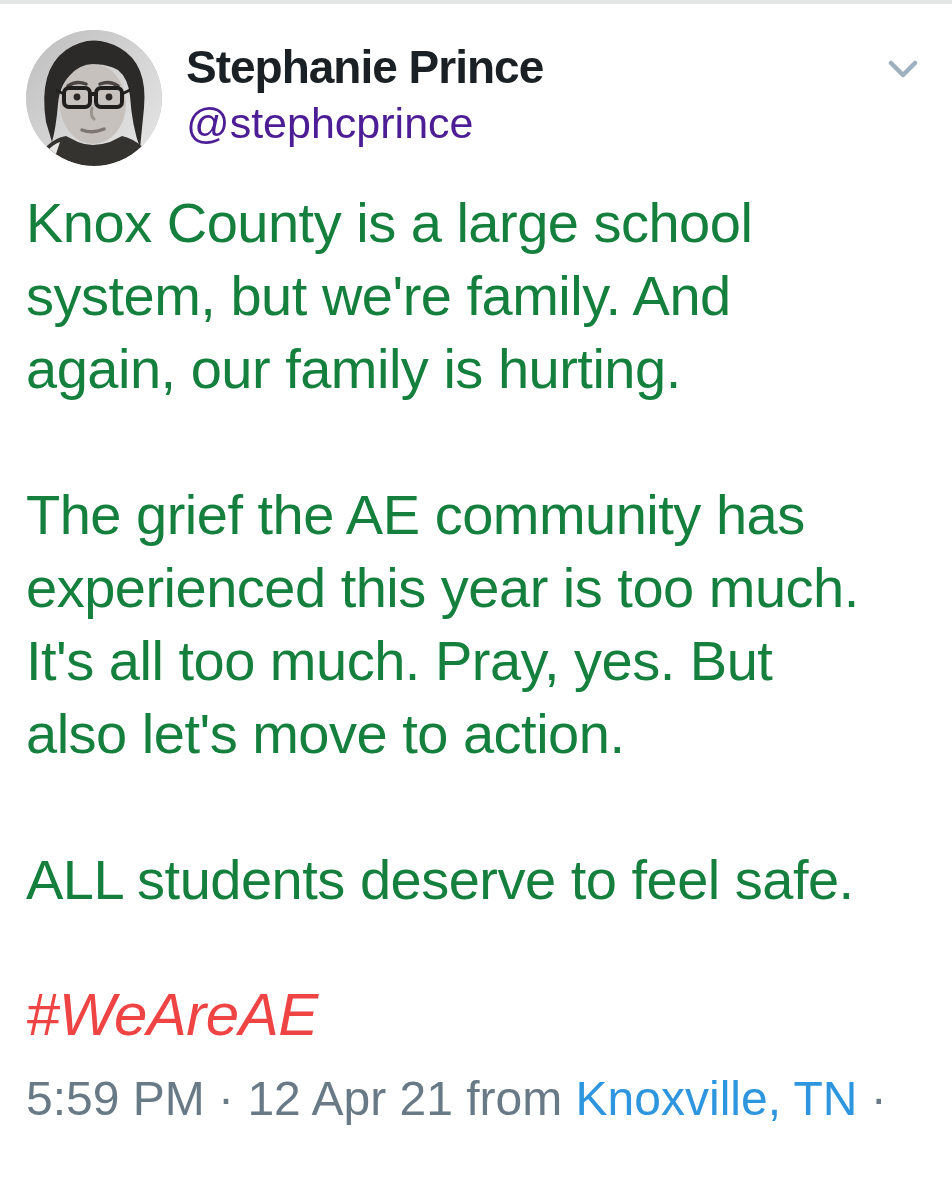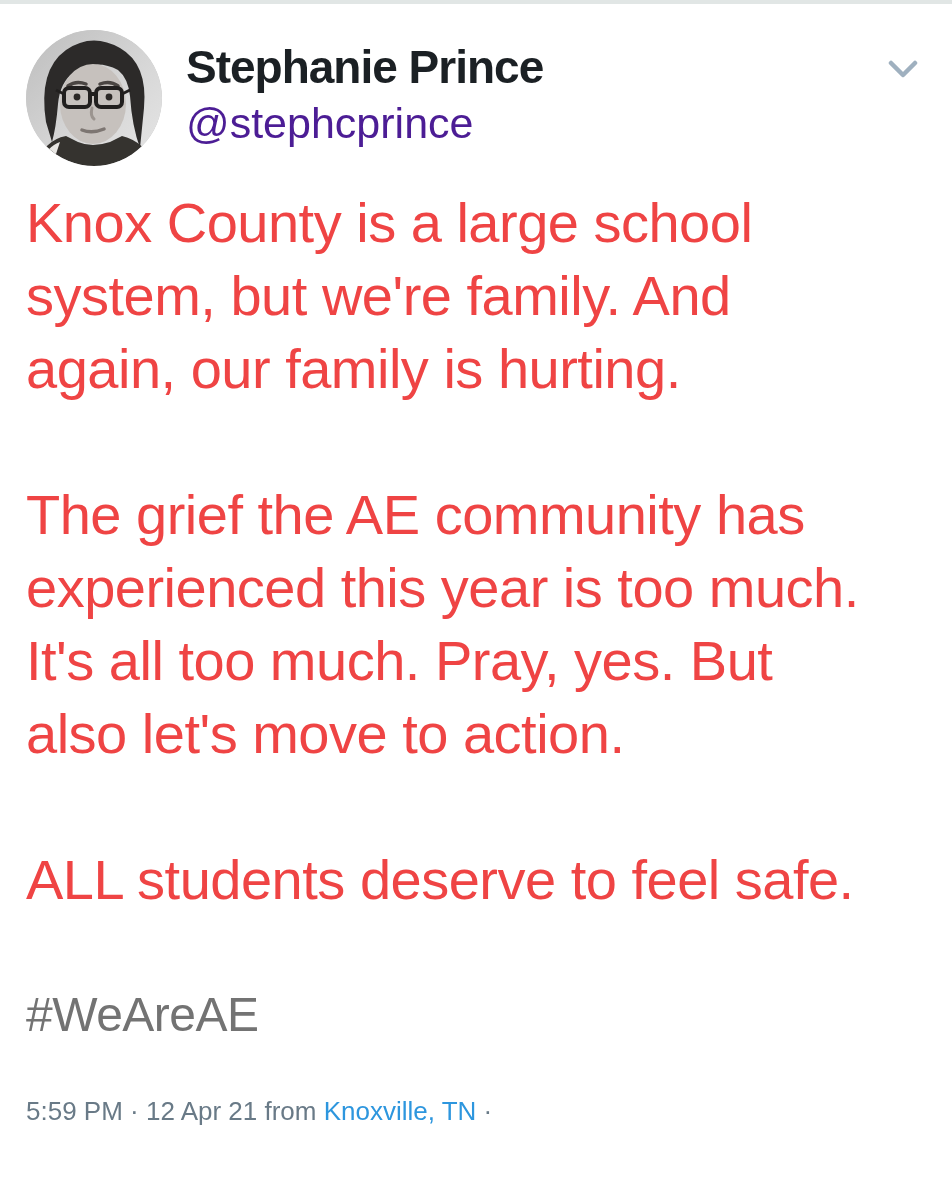--- a/index.html
+++ b/index.html
@@ -62,38 +62,39 @@
     margin-top: 24px;
     padding: 6px;
     cursor: pointer;
   }
   
   .body-text {
     margin-top: 20px;
     width: 900px;
     font-size: 56px;
     line-height: 73px;
-    color: #ef4444;
+    color: #15803d;
     letter-spacing: -0.5px;
     white-space: pre-line;
   }
   .hashtag {
     display: inline-block;
     margin-top: 62px;
-    font-size: 48px;
+    font-size: 60px;
     line-height: 73px;
-    color: #737373;
+    color: #ef4444;
     letter-spacing: -0.5px;
     text-decoration: none;
     cursor: pointer;
+    font-style: italic;
   }
   
   .footer {
-    margin-top: 32px;
-    font-size: 26px;
+    margin-top: 20px;
+    font-size: 48px;
     line-height: 56px;
     color: #697a87;
   }
   .footer a {
     color: #2d96de;
     text-decoration: none;
     cursor: pointer;
   }
 </style>
 </head>

